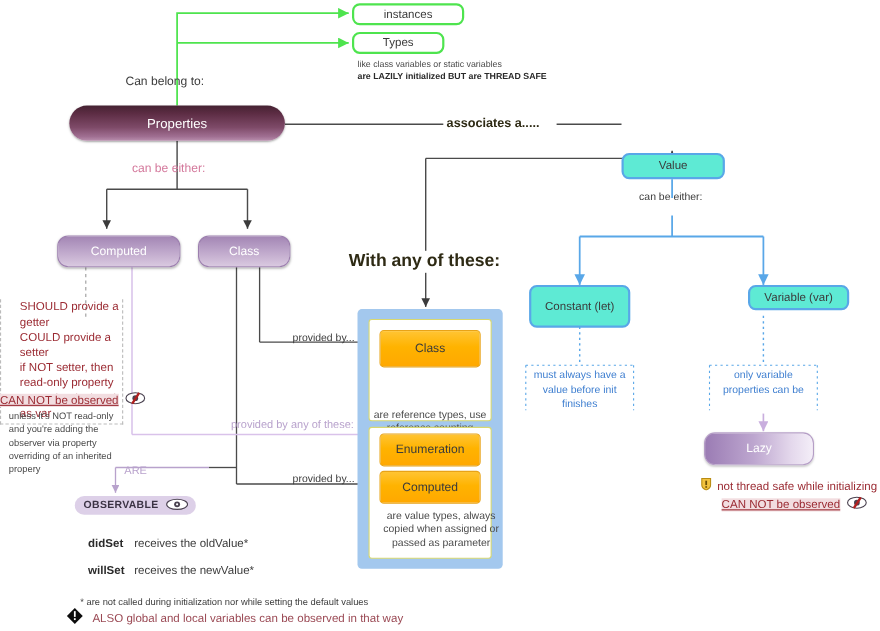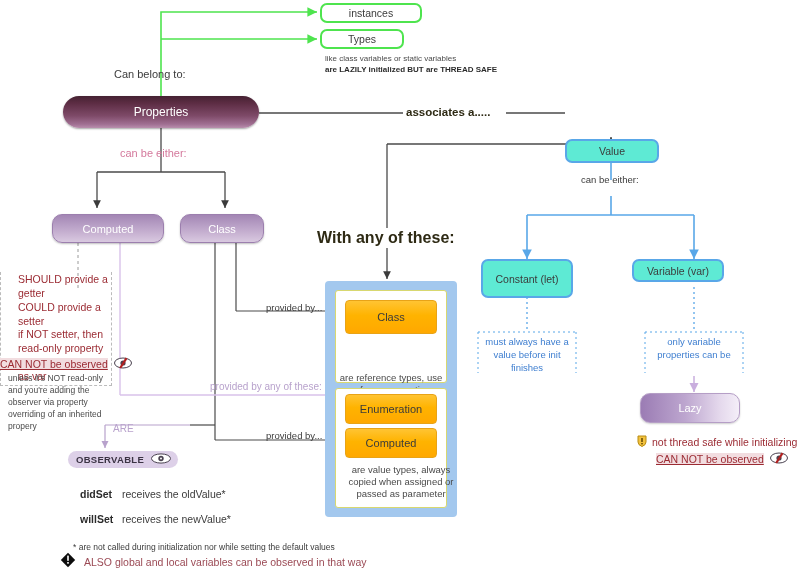--- a/index.html
+++ b/index.html
@@ -239,21 +239,21 @@
   </div>
 
   <div class="node blue-box" style="left:565px;top:139px;width:94px;height:24px;">
     <span>Value</span>
   </div>
   <div class="lbl lbl-dark" style="left:581px;top:174px;font-size:9.5px;">can be either:</div>
 
   <div class="node blue-box" style="left:481px;top:259px;width:92px;height:39px;">
     <span>Constant (let)</span>
   </div>
-  <div class="node blue-box" style="left:632px;top:259px;width:92px;height:23px;text-align:center;">
+  <div class="node blue-box" style="left:680px;top:259px;width:92px;height:23px;text-align:center;">
     <span>Variable (var)</span>
   </div>
 
   <div class="blue-note" style="left:478px;top:336px;width:98px;">must always have a value before init finishes</div>
   <div class="blue-note" style="left:645px;top:336px;width:98px;">only variable properties can be</div>
 
   <div class="node lazy-box" style="left:640px;top:393px;width:100px;height:30px;">
     <span>Lazy</span>
   </div>
 

